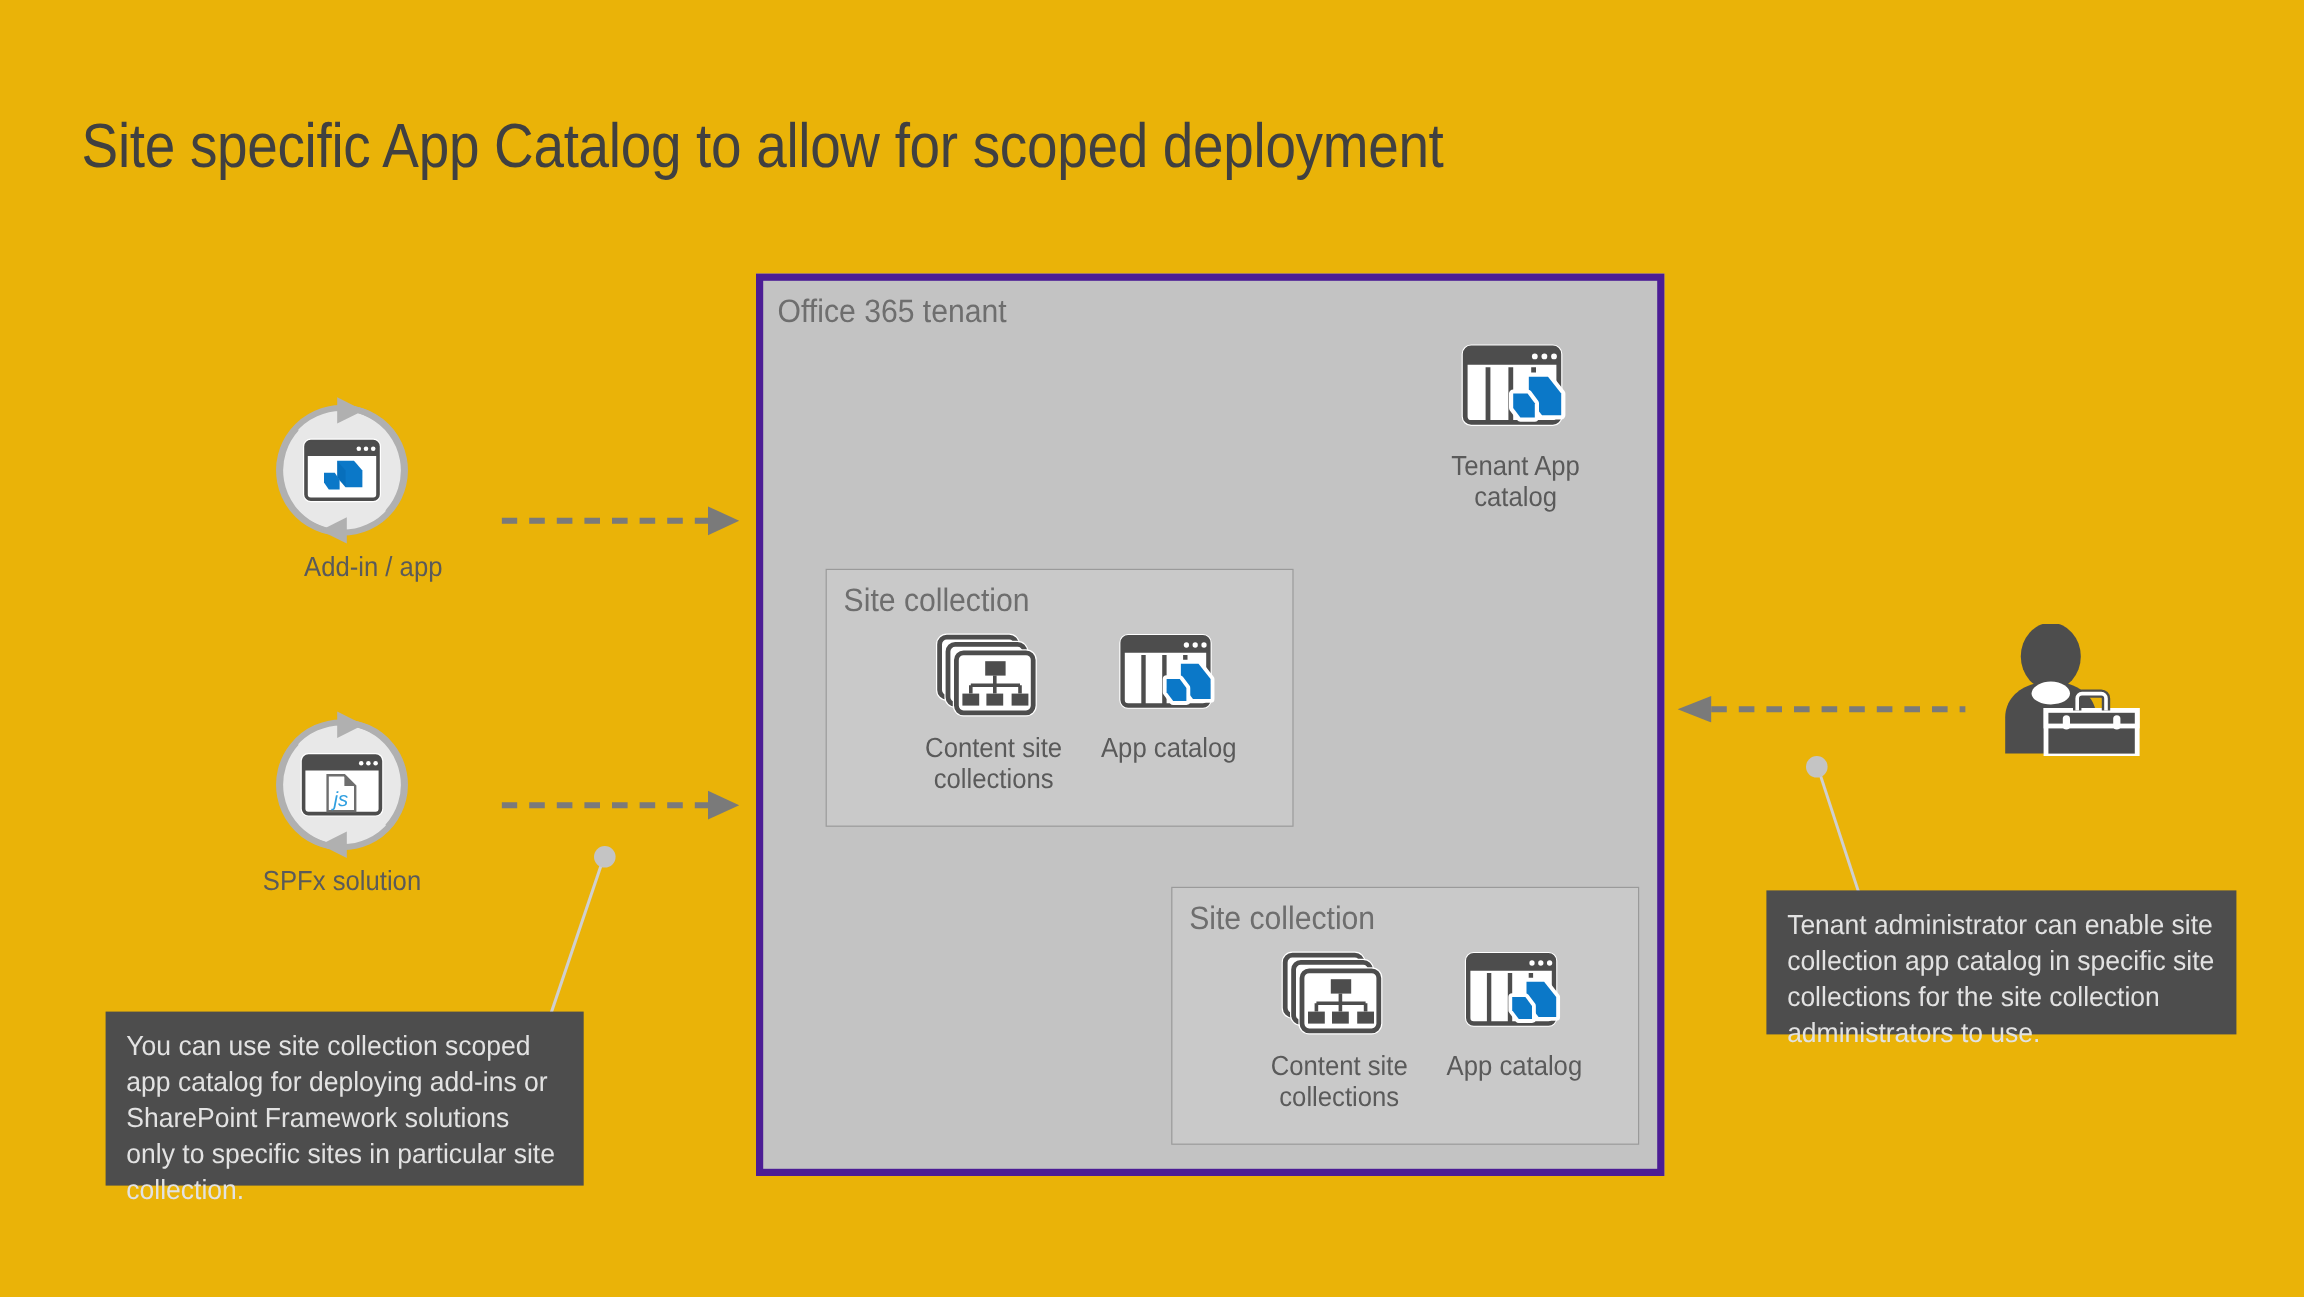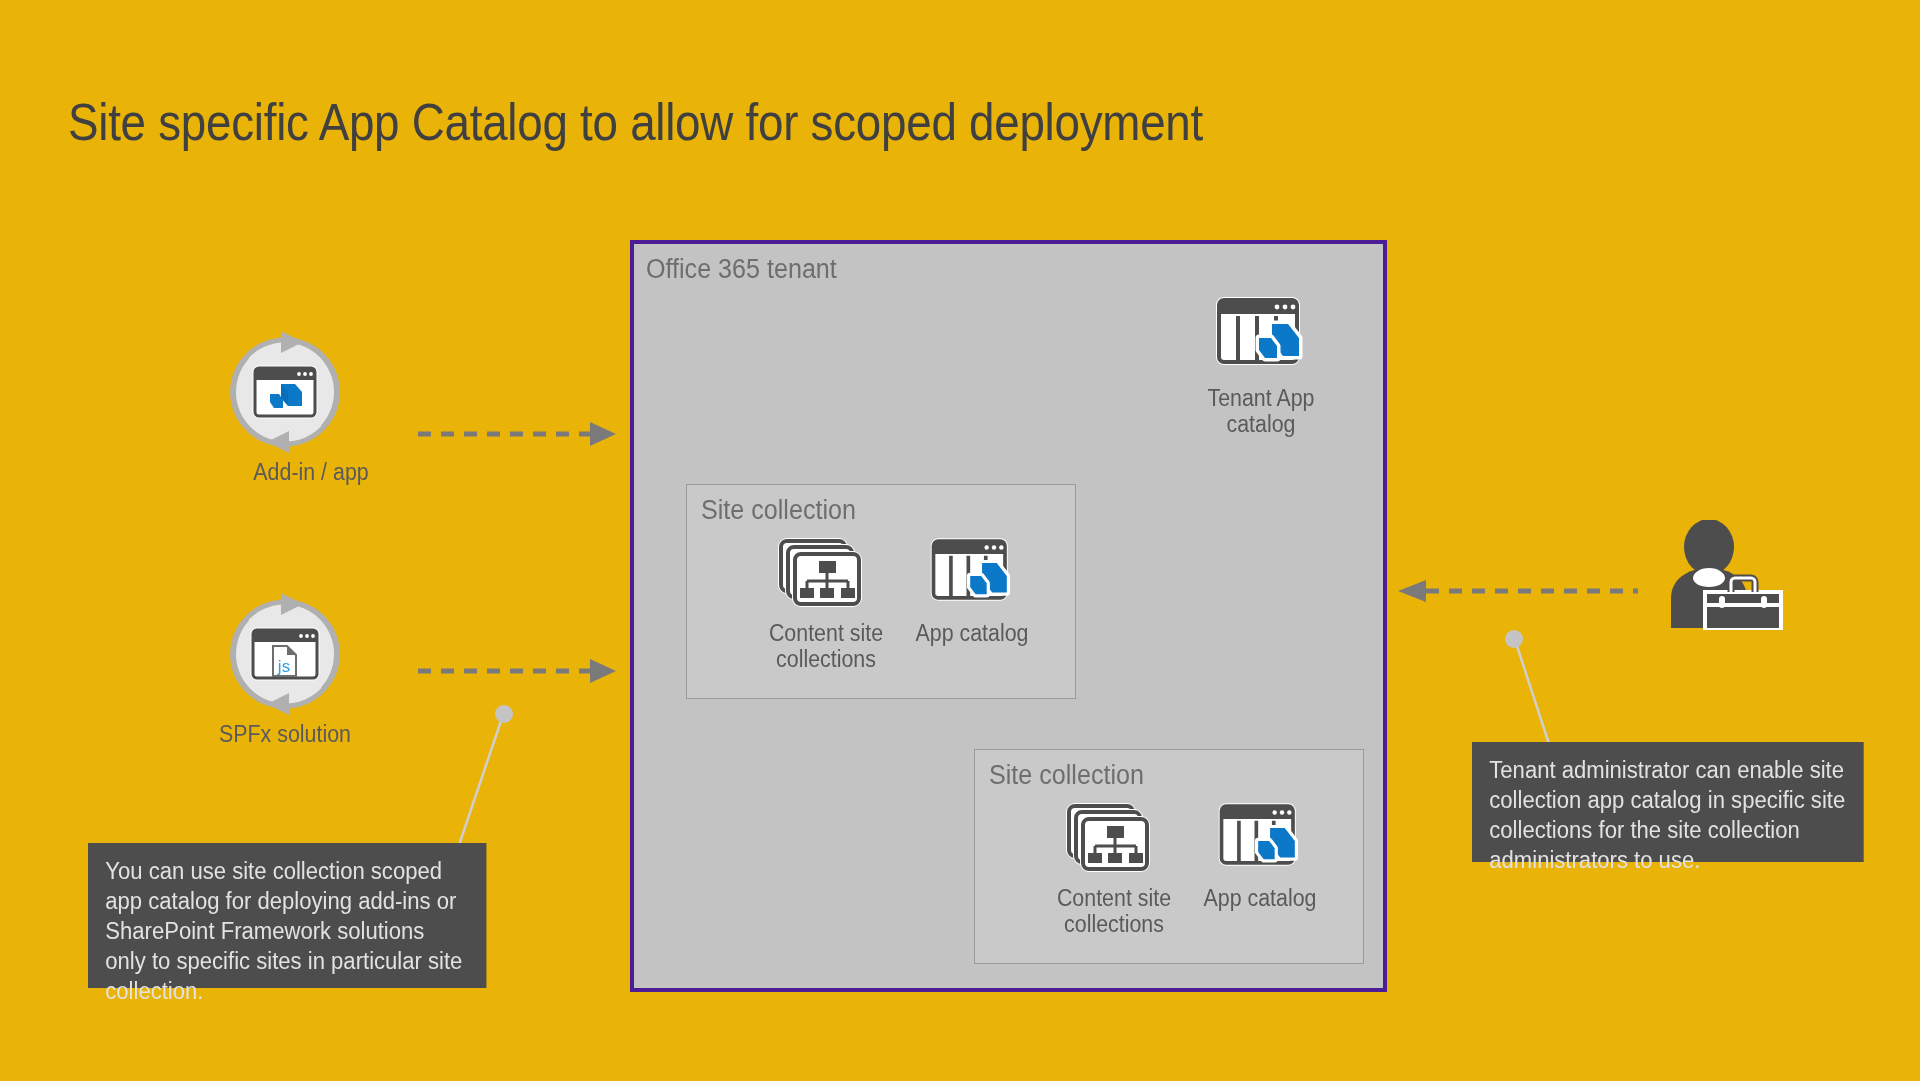--- a/index.html
+++ b/index.html
@@ -31,25 +31,25 @@
     letter-spacing: -0.3px;
     white-space: nowrap;
     transform: scaleX(0.88);
     transform-origin: left center;
   }
 
   
   .tenant-box {
     position: absolute;
     left: 630px;
-    top: 240px;
+    top: 228px;
     width: 757px;
     height: 752px;
     background: #c3c3c3;
-    border: 4px solid #4c1d95;
+    border: 6px solid #4c1d95;
     box-sizing: border-box;
   }
   .tenant-label {
     position: absolute;
     left: 12px;
     top: 10px;
     font-size: 27px;
     font-weight: 300;
     color: #6e6e6e;
     transform: scaleX(0.93);
@@ -92,20 +92,21 @@
     transform: scaleX(0.93);
     white-space: pre-line;
   }
 
   
   .cycle-wrap {
     position: relative;
     width: 124px;
     height: 124px;
     margin: 0 auto;
+    font-style: italic;
   }
 
   
   .connector { position: absolute; }
 
   
   .callout {
     position: absolute;
     background: #4d4d4d;
     color: #e2e2e2;

